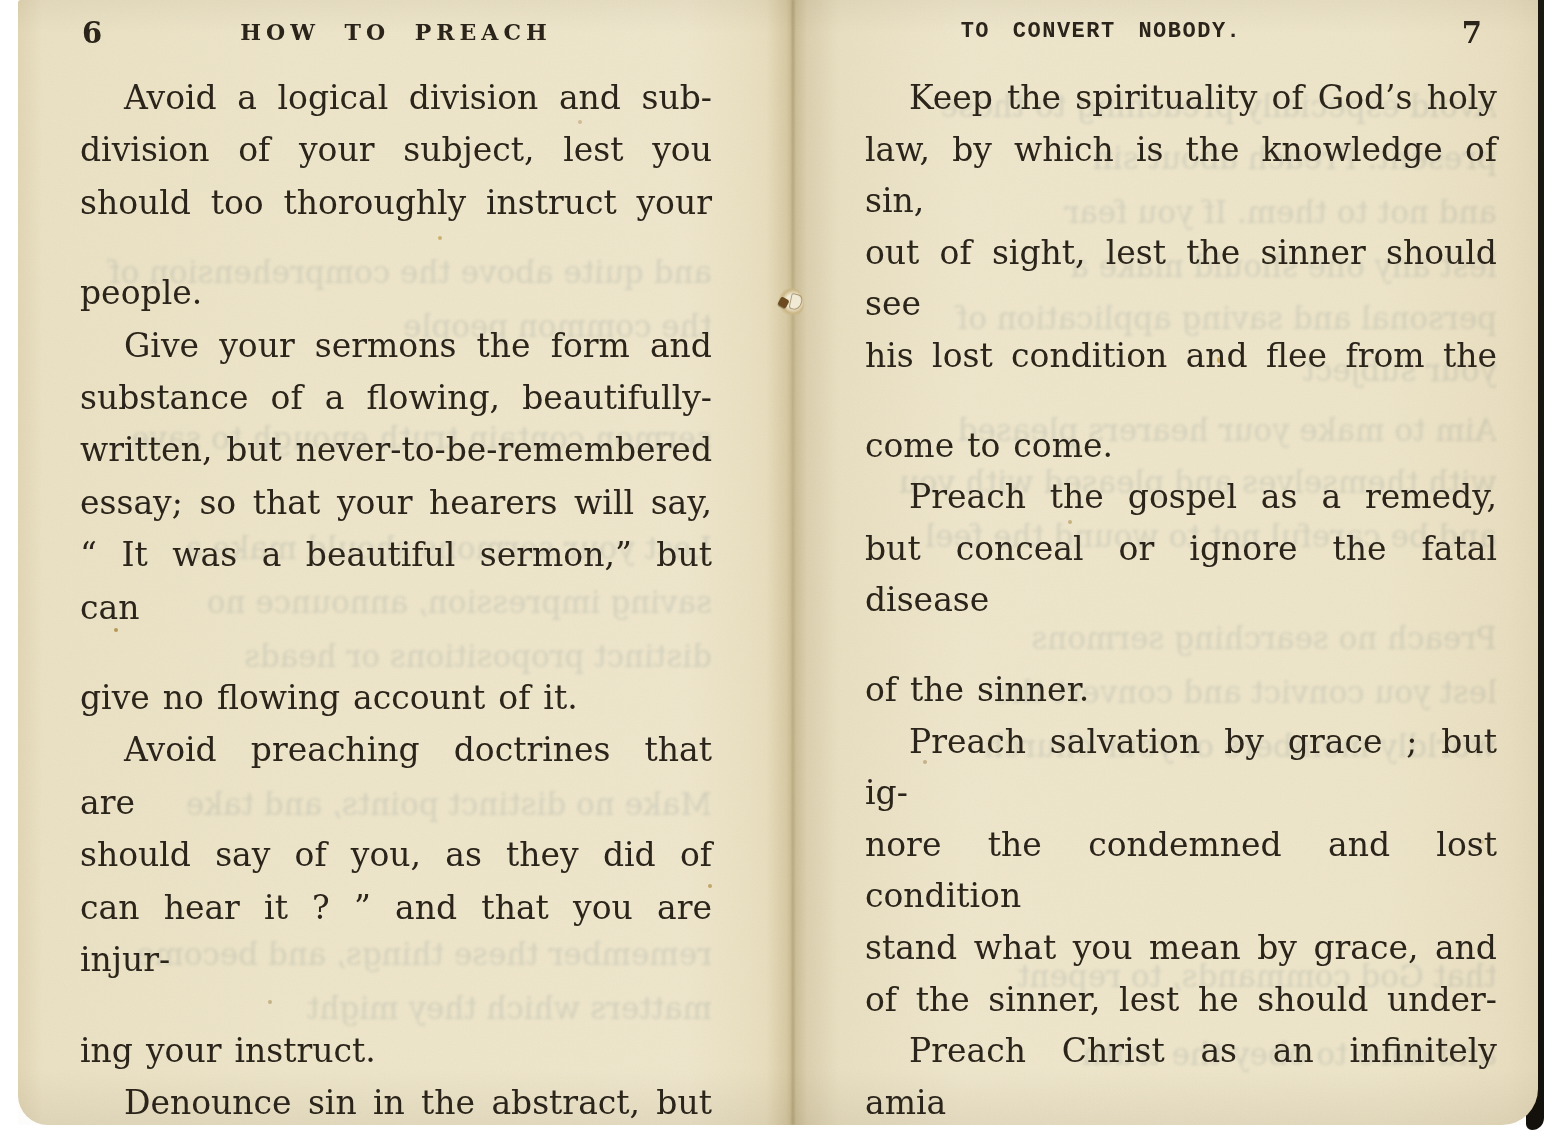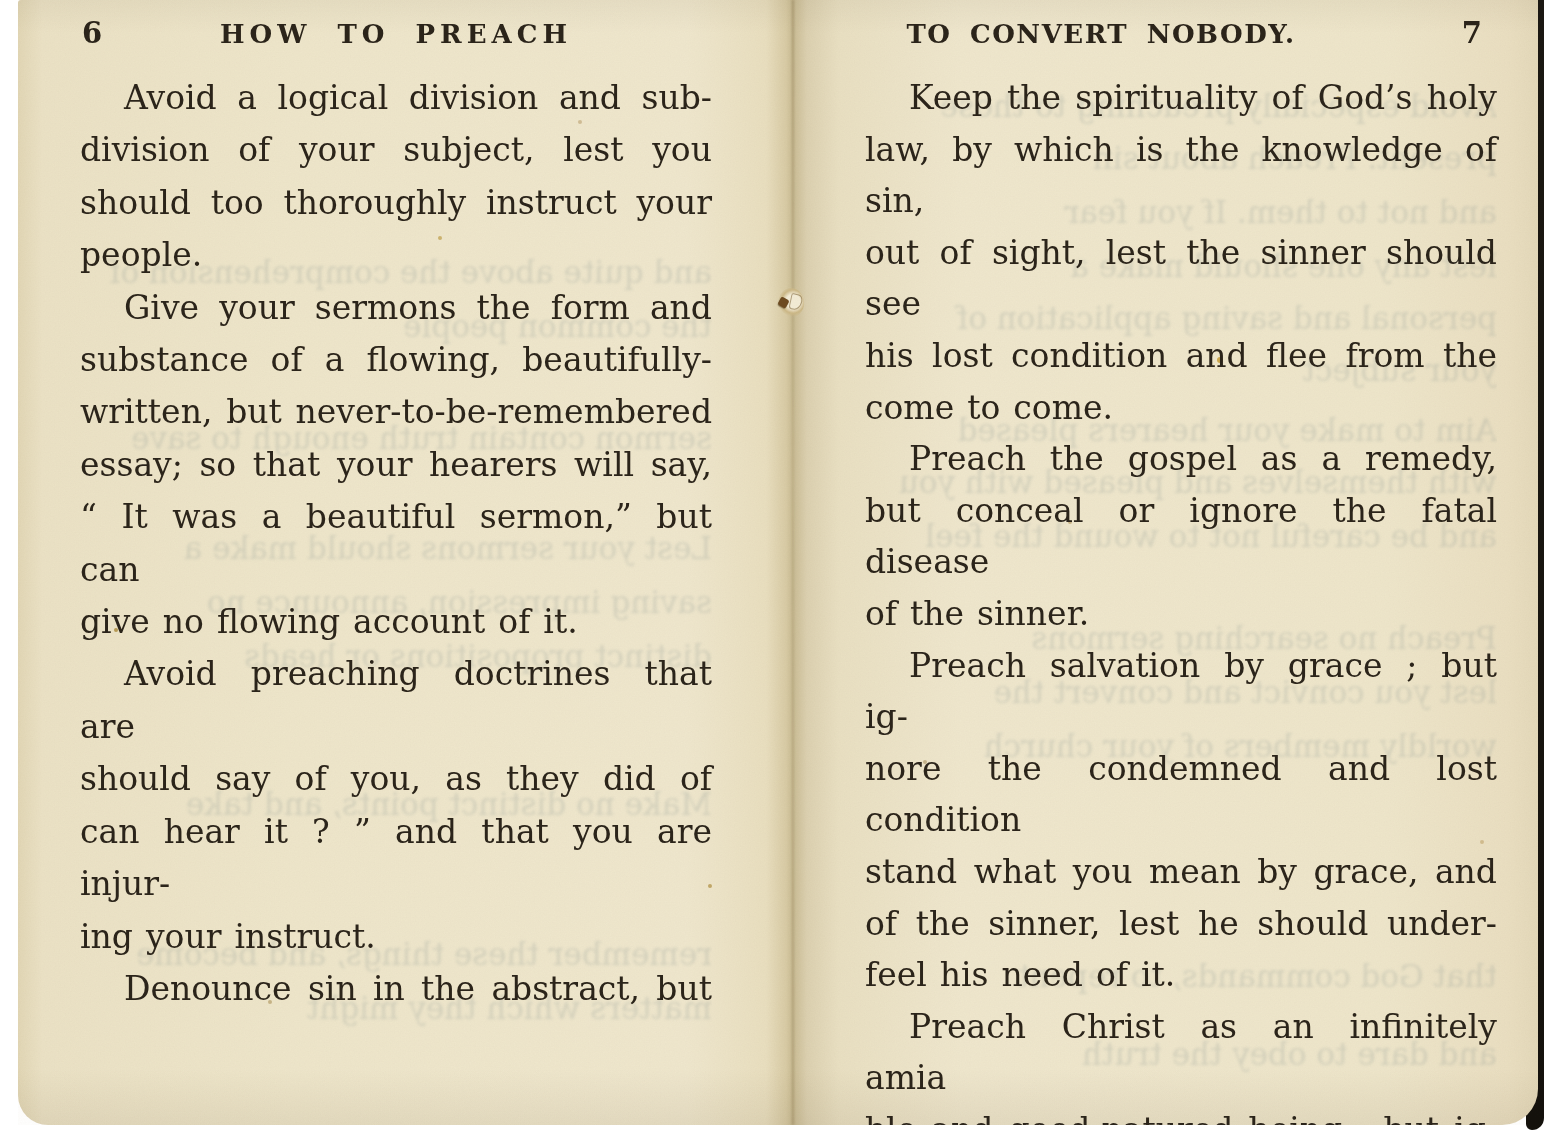--- a/index.html
+++ b/index.html
@@ -70,38 +70,38 @@
   .pagehead { position: absolute; top: 14px; left: 0; right: 0; height: 46px; color: var(--ink, #2b241a); }
   .pagenum {
     position: absolute; top: 2px;
     font-size: 29px; font-weight: bold; letter-spacing: 1px;
   }
   .page.left  .pagenum { left: 2px; }
   .page.right .pagenum { right: 14px; }
   .runhead {
     position: absolute; top: 5px; left: 0; right: 0;
     text-align: center;
-    font-size: 26px; font-weight: bold;
+    font-size: 22px; font-weight: bold;
     letter-spacing: 5px; word-spacing: 12px;
   }
-  .page.right .runhead { right: 160px; letter-spacing: 1.5px; word-spacing: 8px; }
+  .page.right .runhead { right: 160px; letter-spacing: 1.5px; word-spacing: 8px; font-family: Liberation Mono, monospace; }
 
   .pagebody {
     position: absolute; top: 72px; left: 0; right: 0;
     z-index: 2;
     color: var(--ink, #2b241a);
     font-size: 33px;
     line-height: 52.4px;
     text-align: justify;
     word-spacing: 2.5px;
   }
   .page.right .pagebody { line-height: 51.6px; }
   .para { margin: 0; }
   .line { text-align-last: justify; }
-  .line.last { text-align-last: left; }
+  .line.last { text-align-last: left; margin-top: 38px; }
   .line.first { text-indent: 44px; }
 
   
   .ghosts { position: absolute; inset: 0; z-index: 1; overflow: hidden; }
   .ghost {
     position: absolute; left: 0; right: 0;
     transform: scaleX(-1);
     color: var(--ghost-ink, #7d8c8a);
     opacity: 0.22;
     filter: blur(1.6px);
@@ -218,21 +218,20 @@
           <div class="para">
             <div class="line first">Preach the gospel as a remedy,</div>
             <div class="line">but conceal or ignore the fatal disease</div>
             <div class="line last">of the sinner.</div>
           </div>
           <div class="para">
             <div class="line first">Preach salvation by grace ; but ig-</div>
             <div class="line">nore the condemned and lost condition</div>
             <div class="line">stand what you mean by grace, and</div>
             <div class="line">of the sinner, lest he should under-</div>
-            <div class="line last">feel his need of it.</div>
           </div>
           <div class="para">
             <div class="line first">Preach Christ as an infinitely amia</div>
             <div class="line">ble and good-natured being ; but ig-</div>
           </div>
         </div>
     </section>
 
   </div>
 

